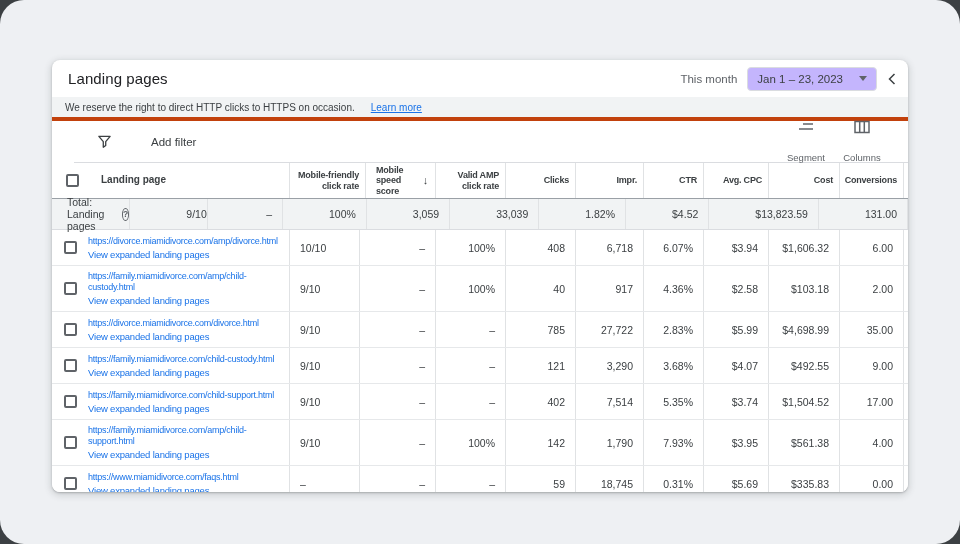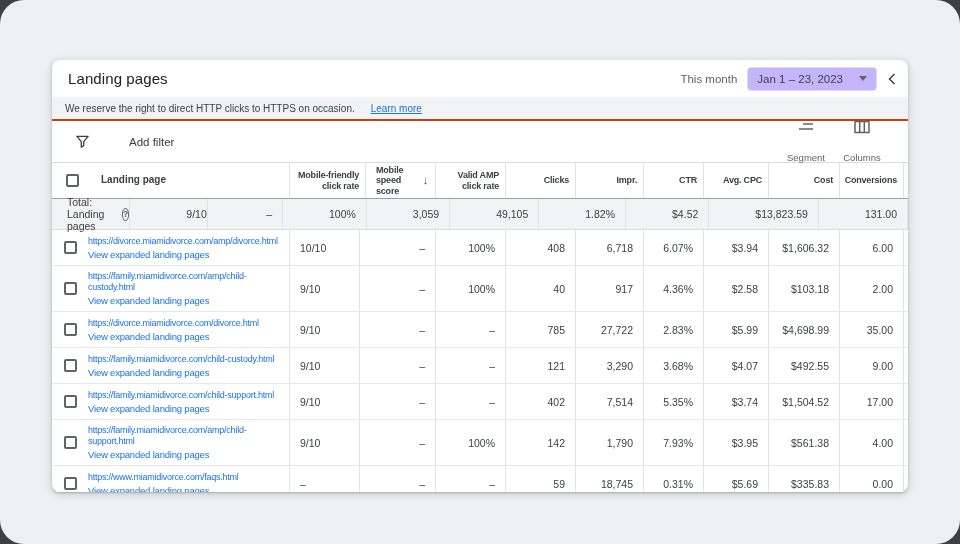--- a/index.html
+++ b/index.html
@@ -30,27 +30,27 @@
   }
   .caret-down {
     width:0; height:0; border-left:4px solid transparent;
     border-right:4px solid transparent; border-top:5px solid #5f6368;
   }
   .collapse-chevron { margin-left:9px; display:flex; align-items:center; cursor:pointer; }
   
   .notice {
     height:24px; background:#f1f3f4; display:flex; align-items:center;
     padding:0 13px; font-size:10px; color:#3c4043;
-    border-bottom:2px solid #c2410c;
+    border-bottom:4px solid #c2410c;
   }
   .notice-link { color:#1a73e8; text-decoration:underline; margin-left:16px; cursor:pointer; }
   
   .toolbar {
     height:42px; display:flex; align-items:center;
-    border-bottom:1px solid #dadce0; padding-left:23px; position:relative;
+    border-bottom:1px solid #dadce0; padding-left:23px; position:relative;margin-left:22px;
   }
   .filter-icon { margin-right:39px; display:flex; }
   .add-filter-label { font-size:11.5px; color:#3c4043; cursor:pointer; }
   .toolbar-right {
     position:absolute; right:-34px; top:0; height:100%;
     display:flex; align-items:center; gap:8px;
   }
   .tb-item {
     width:48px; display:flex; flex-direction:column; align-items:center;
     gap:18px; font-size:9.5px; color:#5f6368; cursor:pointer;
@@ -208,21 +208,21 @@
 
     <div class="trow total-row">
       <div class="cell c-lp total-label-cell">
         <span>Total: Landing pages</span>
         <span class="help-icon">?</span>
       </div>
       <div class="cell c-speed leftal">9/10</div>
       <div class="cell c-mf num">–</div>
       <div class="cell c-amp num">100%</div>
       <div class="cell c-clicks num">3,059</div>
-      <div class="cell c-impr num">49,105</div>
+      <div class="cell c-impr num">33,039</div>
       <div class="cell c-ctr num">1.82%</div>
       <div class="cell c-cpc num">$4.52</div>
       <div class="cell c-cost num">$13,823.59</div>
       <div class="cell c-conv num">131.00</div>
     </div>
 
     <div id="table-body">
   <div class="trow">
     <div class="cell c-lp lp-cell">
       <span class="cb-zone">

